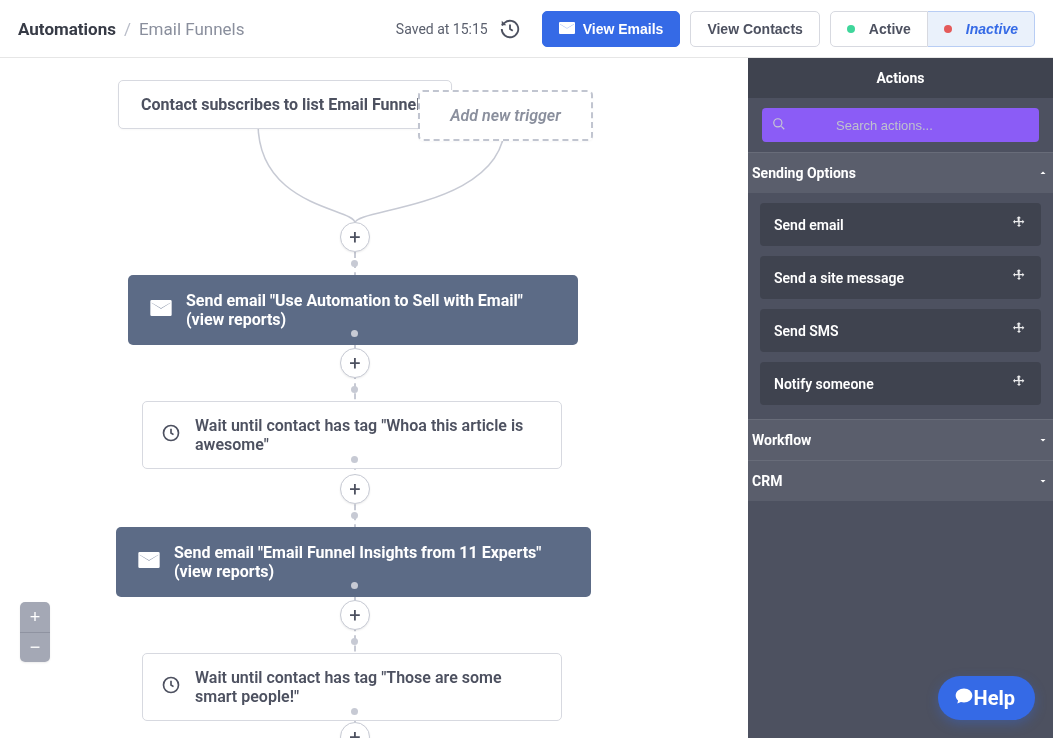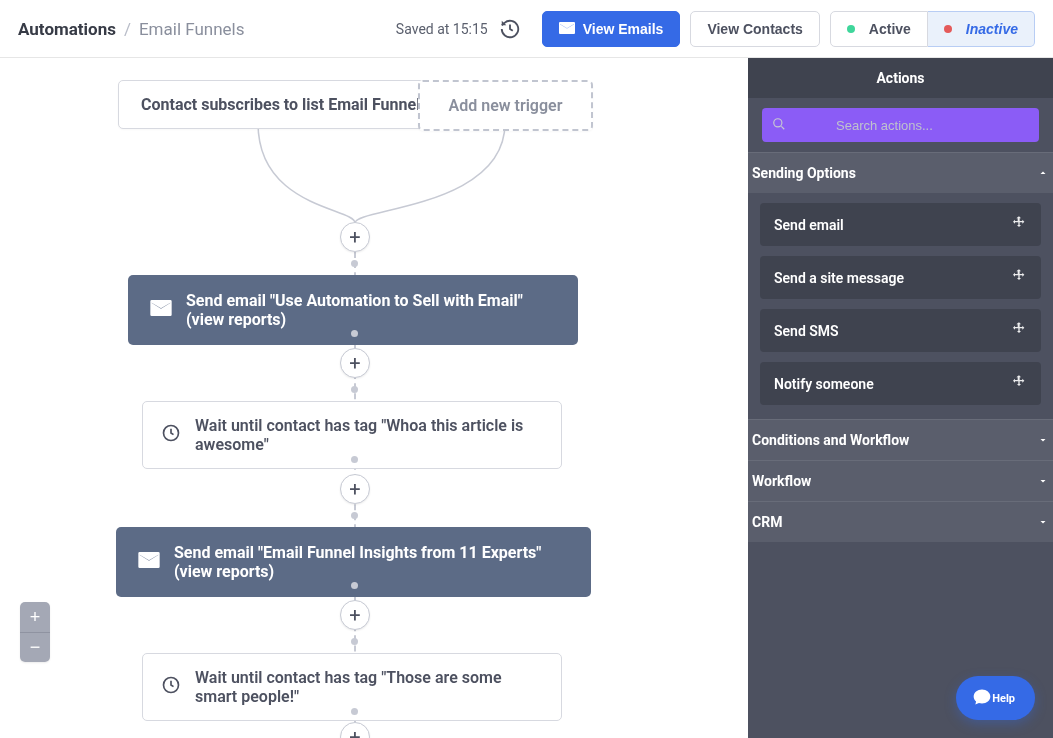--- a/index.html
+++ b/index.html
@@ -47,21 +47,21 @@
   .dashed-line { border-left:2px dashed #c7cad4; position:absolute; }
   svg.connector { position:absolute; left:0; top:0; pointer-events:none; }
   svg.connector path { stroke:#c7cad4; stroke-width:1.5; fill:none; }
 
   
   .zoom { position:absolute; left:20px; bottom:76px; width:30px; border-radius:5px; overflow:hidden; box-shadow:0 1px 2px rgba(0,0,0,.08); }
   .zoom button { display:block; width:30px; height:30px; border:none; background:#a4a8b5; color:#fff; font-size:18px; cursor:pointer; }
   .zoom button + button { border-top:1px solid #8f93a1; }
 
   
-  .help { position:absolute; right:18px; bottom:18px; background:#356ae6; color:#fff; border-radius:999px; height:44px; padding:0 20px 0 16px; display:flex; align-items:center; font-weight:700; font-size:11px; cursor:pointer; box-shadow:0 4px 12px rgba(53,106,230,.35);text-align:center; }
+  .help { position:absolute; right:18px; bottom:18px; background:#356ae6; color:#fff; border-radius:999px; height:44px; padding:0 20px 0 16px; display:flex; align-items:center; font-weight:700; font-size:20px; cursor:pointer; box-shadow:0 4px 12px rgba(53,106,230,.35);text-align:center; }
   .help svg{ fill:#fff; }
 
   .history-icon{ width:28px; height:28px; border-radius:50%; display:inline-flex; align-items:center; justify-content:center;  }
 </style>
 </head>
 <body>
 
 <div class="topbar">
   <div class="crumbs">
     <span>Automations</span>
@@ -106,21 +106,21 @@
   <div class="canvas">
 
     <svg class="connector" width="773" height="700">
       <path d="M258 65 C 258 150, 355 150, 355 165"></path>
       <path d="M505 65 C 505 150, 355 150, 355 165"></path>
     </svg>
 
     <div class="node" style="left:118px; top:22px;">
       <div class="card"><span>Contact subscribes to list Email Funnels</span></div>
     </div>
-    <div class="node" style="left:418px; top:22px;">
+    <div class="node" style="left:418px; top:32px;font-style:italic;">
       <div class="card dashed" style="width:175px;"><span>Add new trigger</span></div>
     </div>
 
     <div class="dashed-line" style="left:354px; top:194px; height:470px;"></div>
 
     <div class="node" style="left:340px; top:164px;">
         <div class="plus-circle">+</div>
       </div>
     <div class="node" style="left:351px; top:202px;">
         <div class="dot"></div>
@@ -247,28 +247,20 @@
       </div>
       <div class="action-item">
         <span>Notify someone</span>
         <span><svg width="16" height="16" viewBox="0 0 24 24">
               <path d="M12 2l3 3h-2v4h4V7l3 3-3 3v-2h-4v4h2l-3 3-3-3h2v-4H6v2l-3-3 3-3v2h4V5H8z"></path>
             </svg></span>
       </div>
     </div>
 
     <div class="acc-header">
-      <span>Conditions and Workflow</span>
-      <span class="chev">
-          <svg width="12" height="12" viewBox="0 0 24 24">
-            <path d="M7 10l5 5 5-5z"></path>
-          </svg>
-        </span>
-    </div>
-    <div class="acc-header">
       <span>Workflow</span>
       <span class="chev">
           <svg width="12" height="12" viewBox="0 0 24 24">
             <path d="M7 10l5 5 5-5z"></path>
           </svg>
         </span>
     </div>
     <div class="acc-header">
       <span>CRM</span>
       <span class="chev">

